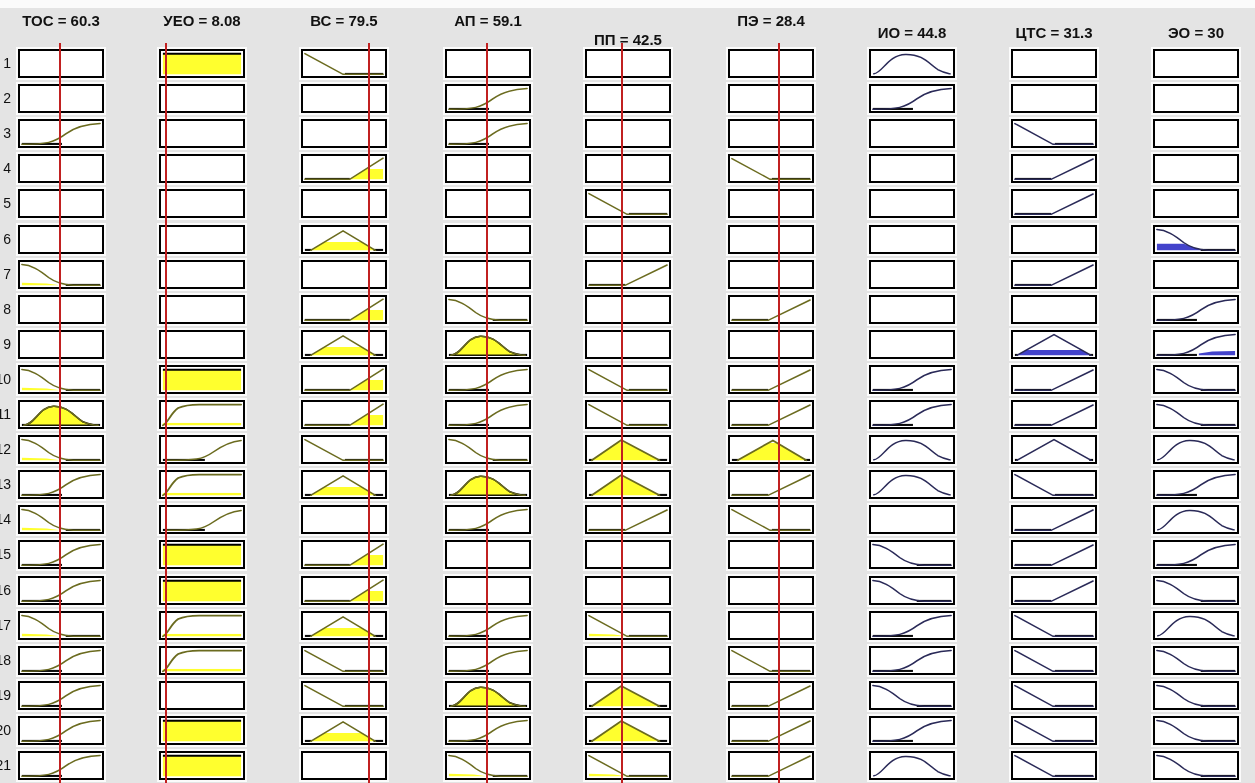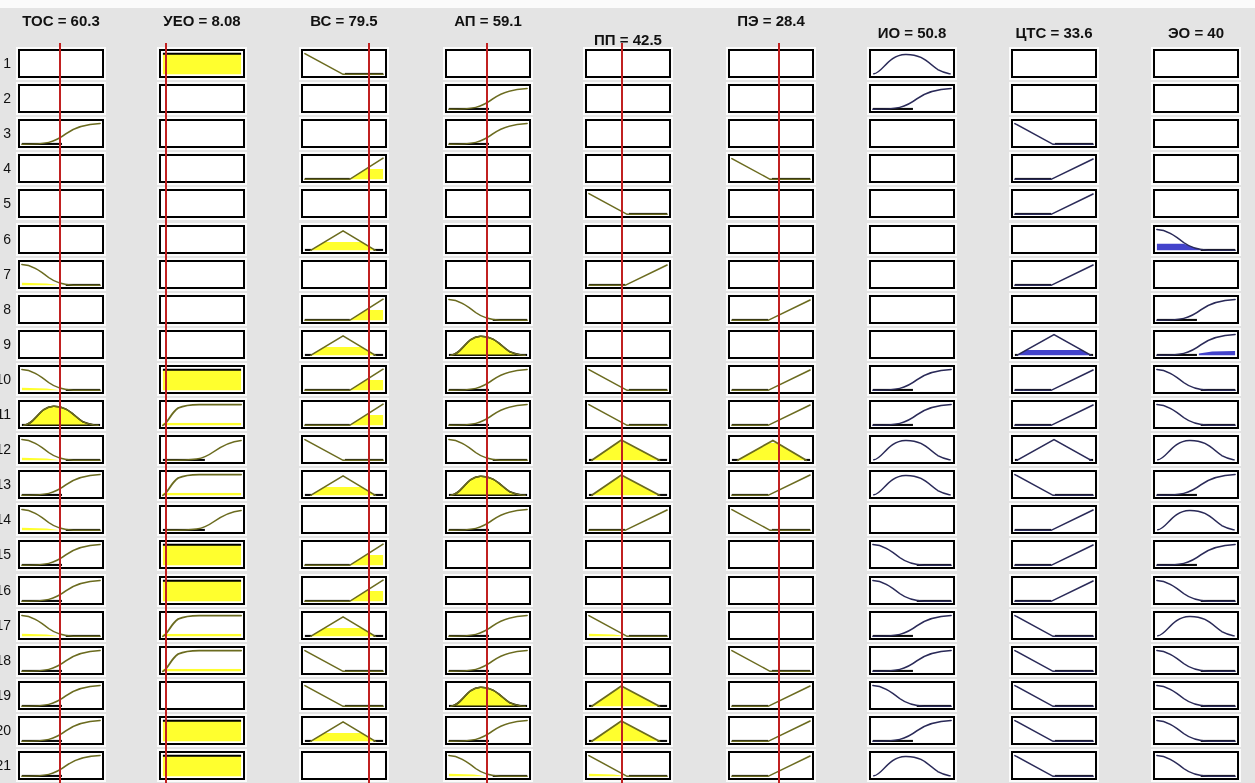--- a/index.html
+++ b/index.html
@@ -17,23 +17,23 @@
 
 <div id="screen">
   <div id="topband"></div>
   <div id="headers">
     <span class="hdr" style="left: 1px; top: 12px;">ТОС = 60.3</span>
     <span class="hdr" style="left: 142px; top: 12px;">УЕО = 8.08</span>
     <span class="hdr" style="left: 284px; top: 12px;">ВС = 79.5</span>
     <span class="hdr" style="left: 428px; top: 12px;">АП = 59.1</span>
     <span class="hdr" style="left: 568px; top: 12px; margin-top: 19px;">ПП = 42.5</span>
     <span class="hdr" style="left: 711px; top: 12px;">ПЭ = 28.4</span>
-    <span class="hdr" style="left: 852px; top: 24px;">ИО = 50.8</span>
-    <span class="hdr" style="left: 994px; top: 24px;">ЦТС = 33.6</span>
-    <span class="hdr" style="left: 1136px; top: 24px;">ЭО = 40</span>
+    <span class="hdr" style="left: 852px; top: 24px;">ИО = 44.8</span>
+    <span class="hdr" style="left: 994px; top: 24px;">ЦТС = 31.3</span>
+    <span class="hdr" style="left: 1136px; top: 24px;">ЭО = 30</span>
   </div>
   <div id="rowlabels">
       <div class="rowlab" style="top: 49px;">1</div>
       <div class="rowlab" style="top: 84.1px;">2</div>
       <div class="rowlab" style="top: 119.2px;">3</div>
       <div class="rowlab" style="top: 154.3px;">4</div>
       <div class="rowlab" style="top: 189.4px;">5</div>
       <div class="rowlab" style="top: 224.5px;">6</div>
       <div class="rowlab" style="top: 259.6px;">7</div>
       <div class="rowlab" style="top: 294.7px;">8</div>

